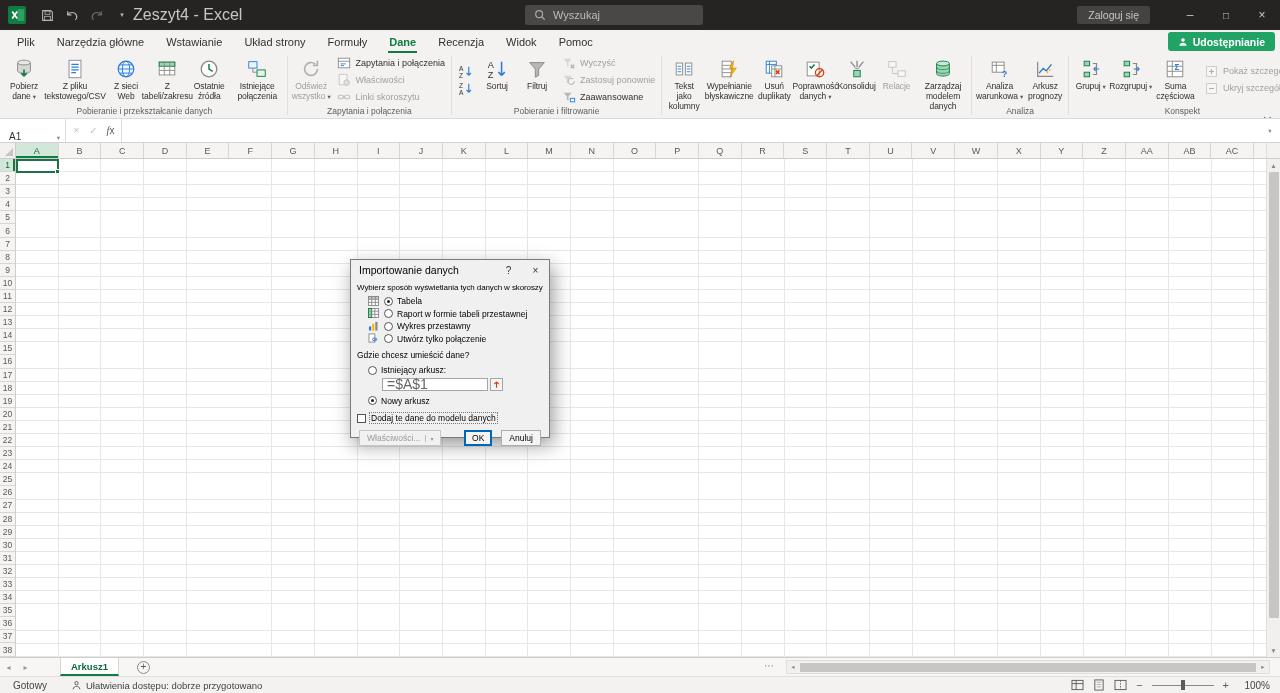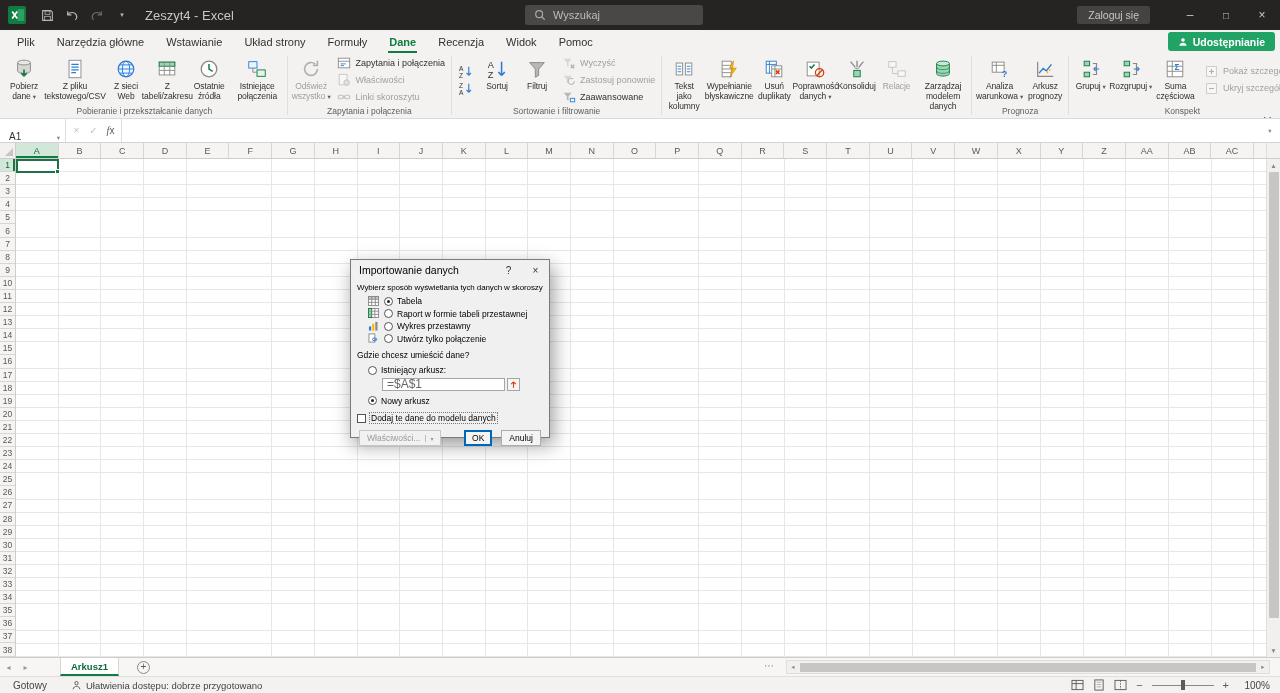--- a/index.html
+++ b/index.html
@@ -8,21 +8,21 @@
          font-family:"Liberation Sans", sans-serif; color:#323130; }
   [data-interactable] { cursor:default; }
 
   
   .titlebar { position:absolute; top:0; left:0; right:0; height:30px; background:#252423;
               display:flex; align-items:center; color:#c8c6c4; font-size:11px; }
   .qat { display:flex; align-items:center; gap:3px; padding-left:8px; }
   .excel-logo { width:18px; height:18px; margin-right:7px; display:flex; }
   .qat-btn { width:22px; height:22px; display:flex; align-items:center; justify-content:center;
              font-size:11px; color:#b8b6b4; }
-  .wtitle { margin-left:12px; color:#c8c6c4; font-size:13px; white-space:nowrap; }
+  .wtitle { color:#c8c6c4; font-size:16px; white-space:nowrap; }
   .searchbox { position:absolute; left:525px; top:5px; width:178px; height:20px; background:#4a4846;
                border-radius:3px; display:flex; align-items:center; gap:7px; padding-left:9px;
                color:#bdbbb9; font-size:11px; }
   .tright { margin-left:auto; display:flex; align-items:center; height:100%; }
   .signin { background:#454341; border-radius:2px; padding:3px 11px; font-size:10.5px;
             color:#c8c6c4; margin-right:22px; white-space:nowrap; }
   .wbtn { width:36px; height:100%; display:flex; align-items:center; justify-content:center;
           font-size:12px; color:#c8c6c4; }
 
   
@@ -145,22 +145,22 @@
   .dopts { margin-left:11px; }
   .dopt { display:flex; align-items:center; gap:4px; height:12.5px; }
   .oicon { width:12px; height:11px; display:flex; flex:none; }
   .radio { width:9px; height:9px; border:1px solid #555; border-radius:50%; background:#fff;
            position:relative; flex:none; }
   .radio.checked::after { content:""; position:absolute; inset:2px; background:#222; border-radius:50%; }
   .olabel { white-space:nowrap; }
   .dwhere { margin-top:5px; }
   .indent1 { margin-left:11px; margin-top:4px; }
   .drange { margin-left:25px; margin-top:1px; display:flex; align-items:center; gap:2px; }
-  .rangeinput { width:123px; height:13px; background:#fff; border:1px solid #a6a6a6; color:#666;
-                display:flex; align-items:center; padding-left:4px; font-size:12px; }
+  .rangeinput { width:106px; height:13px; background:#fff; border:1px solid #a6a6a6; color:#666;
+                display:flex; align-items:center; padding-left:4px; font-size:14px; }
   .rangebtn { width:13px; height:13px; border:1px solid #a6a6a6; background:#f5f5f5;
               display:flex; align-items:center; justify-content:center; }
   .dcheck { display:flex; align-items:center; gap:4px; margin-top:6px; }
   .cbox { width:9px; height:9px; border:1px solid #555; background:#fff; flex:none; }
   .focusbox { outline:1px dotted #777; padding:0 1px; }
   .dbuttons { display:flex; align-items:center; margin-top:7px; padding:0 2px; }
   .dlgbtn { height:16px; border:1px solid #adadad; background:#f4f4f4; display:flex; align-items:center;
             justify-content:center; padding:0 7px; font-size:8.5px; white-space:nowrap; }
   .dlgbtn.split .splitcaret { border-left:1px solid #bdbdbd; margin-left:5px; padding-left:4px; font-size:6px; color:#9a9a9a; }
   .dlgbtn.disabled { color:#9a9a9a; border-color:#c6c6c6; background:#f1f1f1; }
@@ -439,21 +439,21 @@
             <svg width="14" height="14" viewBox="0 0 16 16">
                 <path d="M2 3h9l-3.5 4v5l-2-1V7z" fill="#b8b6b4"></path>
                 <rect x="9.5" y="9.5" width="5" height="4" fill="#eaf6ff" stroke="#2b7cd3"></rect>
               </svg>
           </span>
           <span class="slabel" data-interactable="false">Zaawansowane</span>
         </div>
       </div>
     </div>
     <div class="rglabel-row">
-        <span class="rglabel" data-interactable="false">Sortowanie i filtrowanie</span>
+        <span class="rglabel" data-interactable="false">Pobieranie i filtrowanie</span>
       </div>
   </div>
   <div class="rsep" data-interactable="false"></div>
 
   <div class="rgroup" data-interactable="false">
     <div class="ritems">
       <div class="rbtn" data-interactable="true">
         <span class="ricon" data-interactable="false">
           <svg width="22" height="22" viewBox="0 0 24 24">
               <rect x="3.5" y="5.5" width="7" height="13" fill="#fff" stroke="#8a8886"></rect>
@@ -547,21 +547,21 @@
           <svg width="22" height="22" viewBox="0 0 24 24">
               <path d="M4 4v16h17" fill="none" stroke="#8a8886" stroke-width="1.3"></path>
               <path d="M5.5 16.5l4.5-5 3.5 2.5 5.5-7" fill="none" stroke="#2b7cd3" stroke-width="1.6"></path>
               <path d="M14 16.5l5-5" stroke="#ffb900" stroke-width="1.6" stroke-dasharray="2 1.6"></path>
             </svg>
         </span>
         <span class="rlabel"><span data-interactable="false">Arkusz prognozy</span></span>
       </div>
     </div>
     <div class="rglabel-row">
-        <span class="rglabel" data-interactable="false">Prognoza</span>
+        <span class="rglabel" data-interactable="false">Analiza</span>
       </div>
   </div>
   <div class="rsep" data-interactable="false"></div>
 
   <div class="rgroup" data-interactable="false">
     <div class="ritems">
       <div class="rbtn" data-interactable="true">
         <span class="ricon" data-interactable="false">
           <svg width="22" height="22" viewBox="0 0 24 24">
               <rect x="4.5" y="3.5" width="6" height="5" fill="#9fd5b7" stroke="#107c41"></rect>

